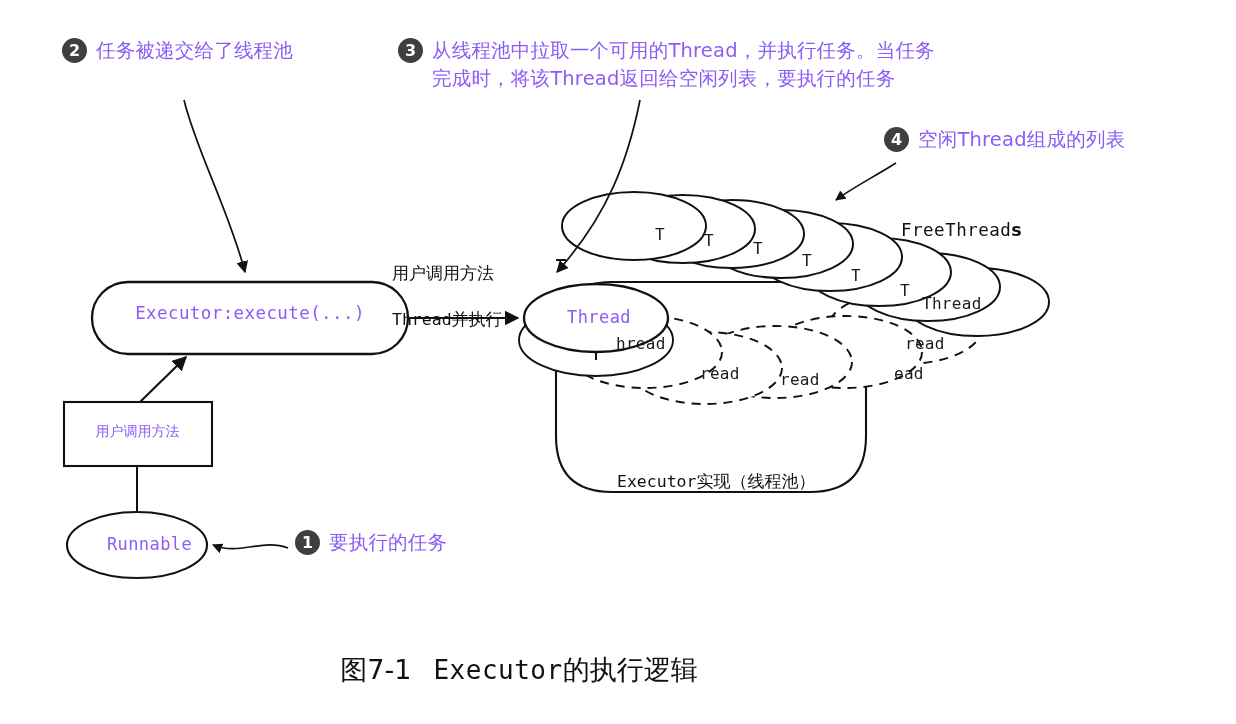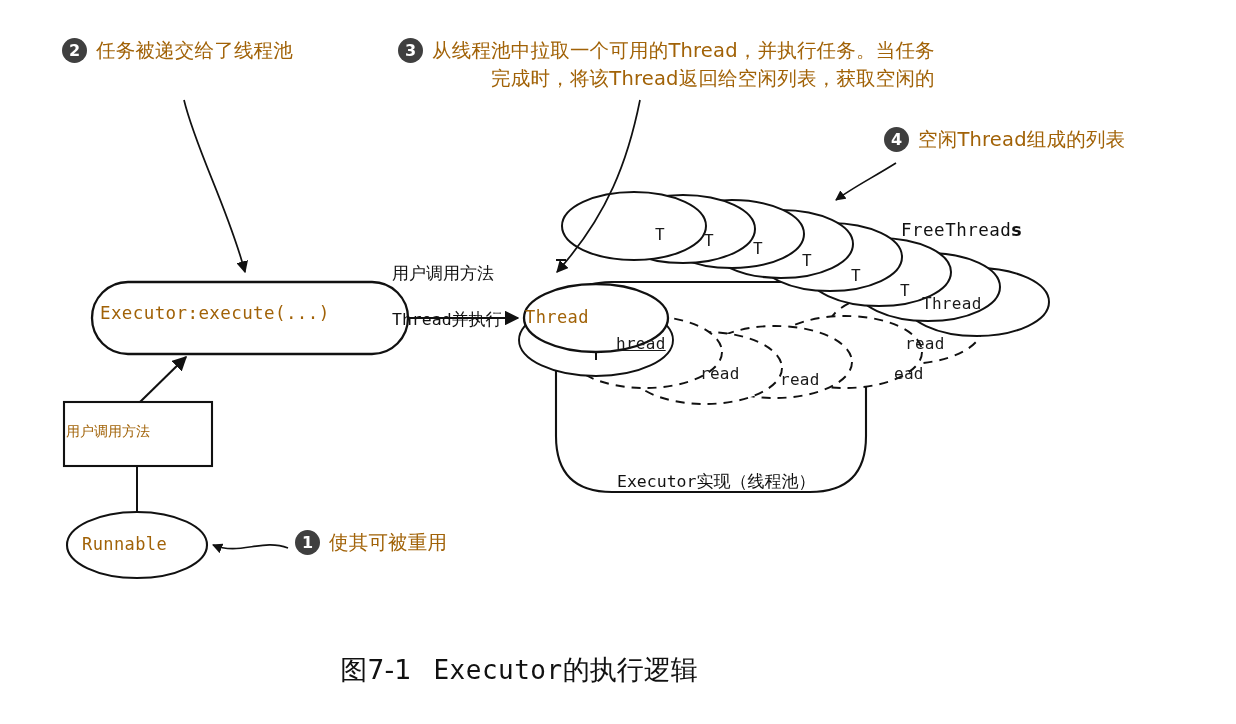--- a/index.html
+++ b/index.html
@@ -46,23 +46,22 @@
     font-weight: bold;
     line-height: 25px;
     text-align: center;
     margin-top: 1px;
   }
   .callout-text {
     font-family: "DejaVu Sans", "Liberation Sans", sans-serif;
     font-size: 19.5px;
     line-height: 28px;
     white-space: pre-line;
-    color: #a16207;
+    color: #8b5cf6;
     letter-spacing: 0.2px;
-    text-align: right;
   }
   #callout-2 { left: 62px; top: 37px; }
   #callout-3 { left: 398px; top: 37px; }
   #callout-4 { left: 884px; top: 126px; }
   #callout-1 { left: 295px; top: 529px; }
 
   .edge-label {
     position: absolute;
     font-size: 17px;
     line-height: 23px;
@@ -94,21 +93,22 @@
     font-family: "DejaVu Sans", "Liberation Sans", sans-serif;
     font-size: 17px;
   }
   #label-pool-impl .mono-part {
     font-family: "DejaVu Sans Mono", "Liberation Mono", monospace;
     font-size: 16.5px;
   }
 
   .node-label {
     position: absolute;
-    color: #a16207;
+    color: #8b5cf6;
+    text-align: center;
     pointer-events: none;
   }
   #label-executor-execute {
     left: 100px; top: 303px;
     width: 300px;
     font-family: "DejaVu Sans Mono", "Liberation Mono", monospace;
     font-size: 17.5px;
     letter-spacing: 0.4px;
   }
   #label-user-call {
@@ -249,21 +249,21 @@
   <div class="node-label" id="label-thread-active">Thread</div>
 
   <div class="stack-label" style="left:655px;  top:225px;">T</div>
   <div class="stack-label" style="left:704px;  top:231px;">T</div>
   <div class="stack-label" style="left:753px;  top:239px;">T</div>
   <div class="stack-label" style="left:802px;  top:251px;">T</div>
   <div class="stack-label" style="left:851px;  top:266px;">T</div>
   <div class="stack-label" style="left:900px;  top:281px;">T</div>
   <div class="stack-label" style="left:922px;  top:294px;">Thread</div>
 
-  <div class="stack-label" style="left:616px;  top:334px;text-decoration:underline;">hread</div>
+  <div class="stack-label" style="left:616px;  top:334px;">hread</div>
   <div class="stack-label" style="left:700px;  top:364px;">read</div>
   <div class="stack-label" style="left:780px;  top:370px;">read</div>
   <div class="stack-label" style="left:882px;  top:364px;margin-left:12px;">ead</div>
   <div class="stack-label" style="left:905px;  top:334px;">read</div>
 
   <div class="edge-label" id="label-fetch-free">
     <span>用户调用方法</span><br>
     <span class="mono-part">Thread</span><span>并执行</span>
   </div>
 
@@ -276,30 +276,30 @@
   </div>
 
   <div class="callout" id="callout-2">
     <div class="badge">2</div>
     <div class="callout-text">任务被递交给了线程池</div>
   </div>
 
   <div class="callout" id="callout-3">
     <div class="badge">3</div>
     <div class="callout-text">从线程池中拉取一个可用的Thread，并执行任务。当任务
-完成时，将该Thread返回给空闲列表，获取空闲的</div>
+完成时，将该Thread返回给空闲列表，要执行的任务</div>
   </div>
 
   <div class="callout" id="callout-4">
     <div class="badge">4</div>
     <div class="callout-text">空闲Thread组成的列表</div>
   </div>
 
   <div class="callout" id="callout-1">
     <div class="badge">1</div>
-    <div class="callout-text">使其可被重用</div>
+    <div class="callout-text">要执行的任务</div>
   </div>
 
   <div class="figure-caption">
     <span>图7-1</span><span class="cap-gap"></span><span class="cap-mono">Executor</span><span>的执行逻辑</span>
   </div>
 
 </div>
 
 </body></html>

